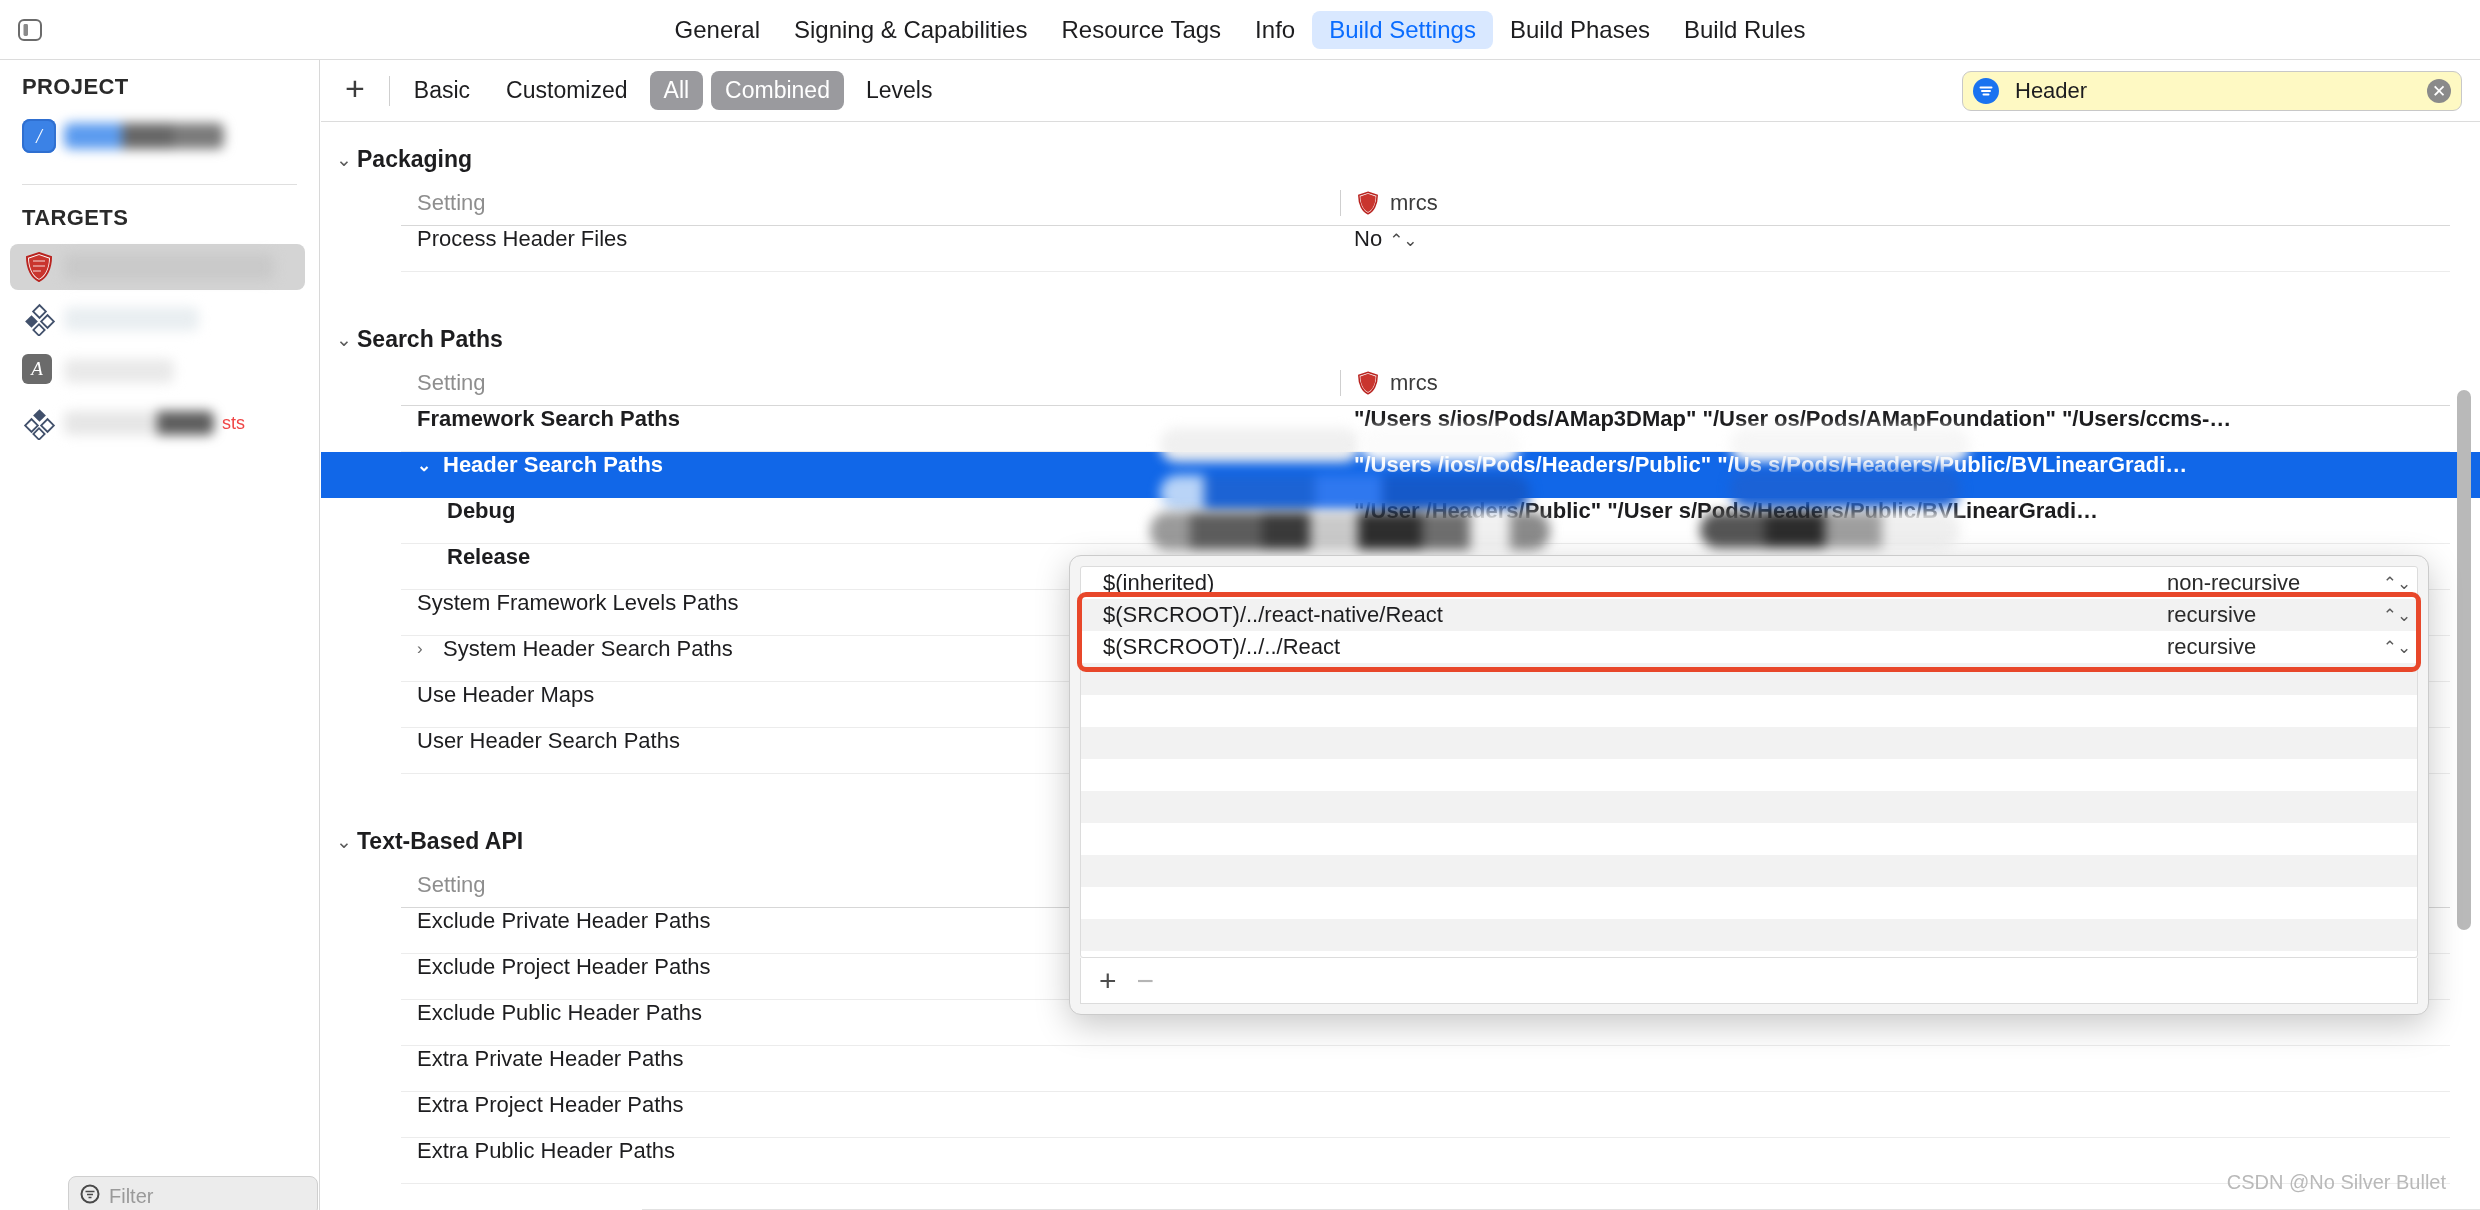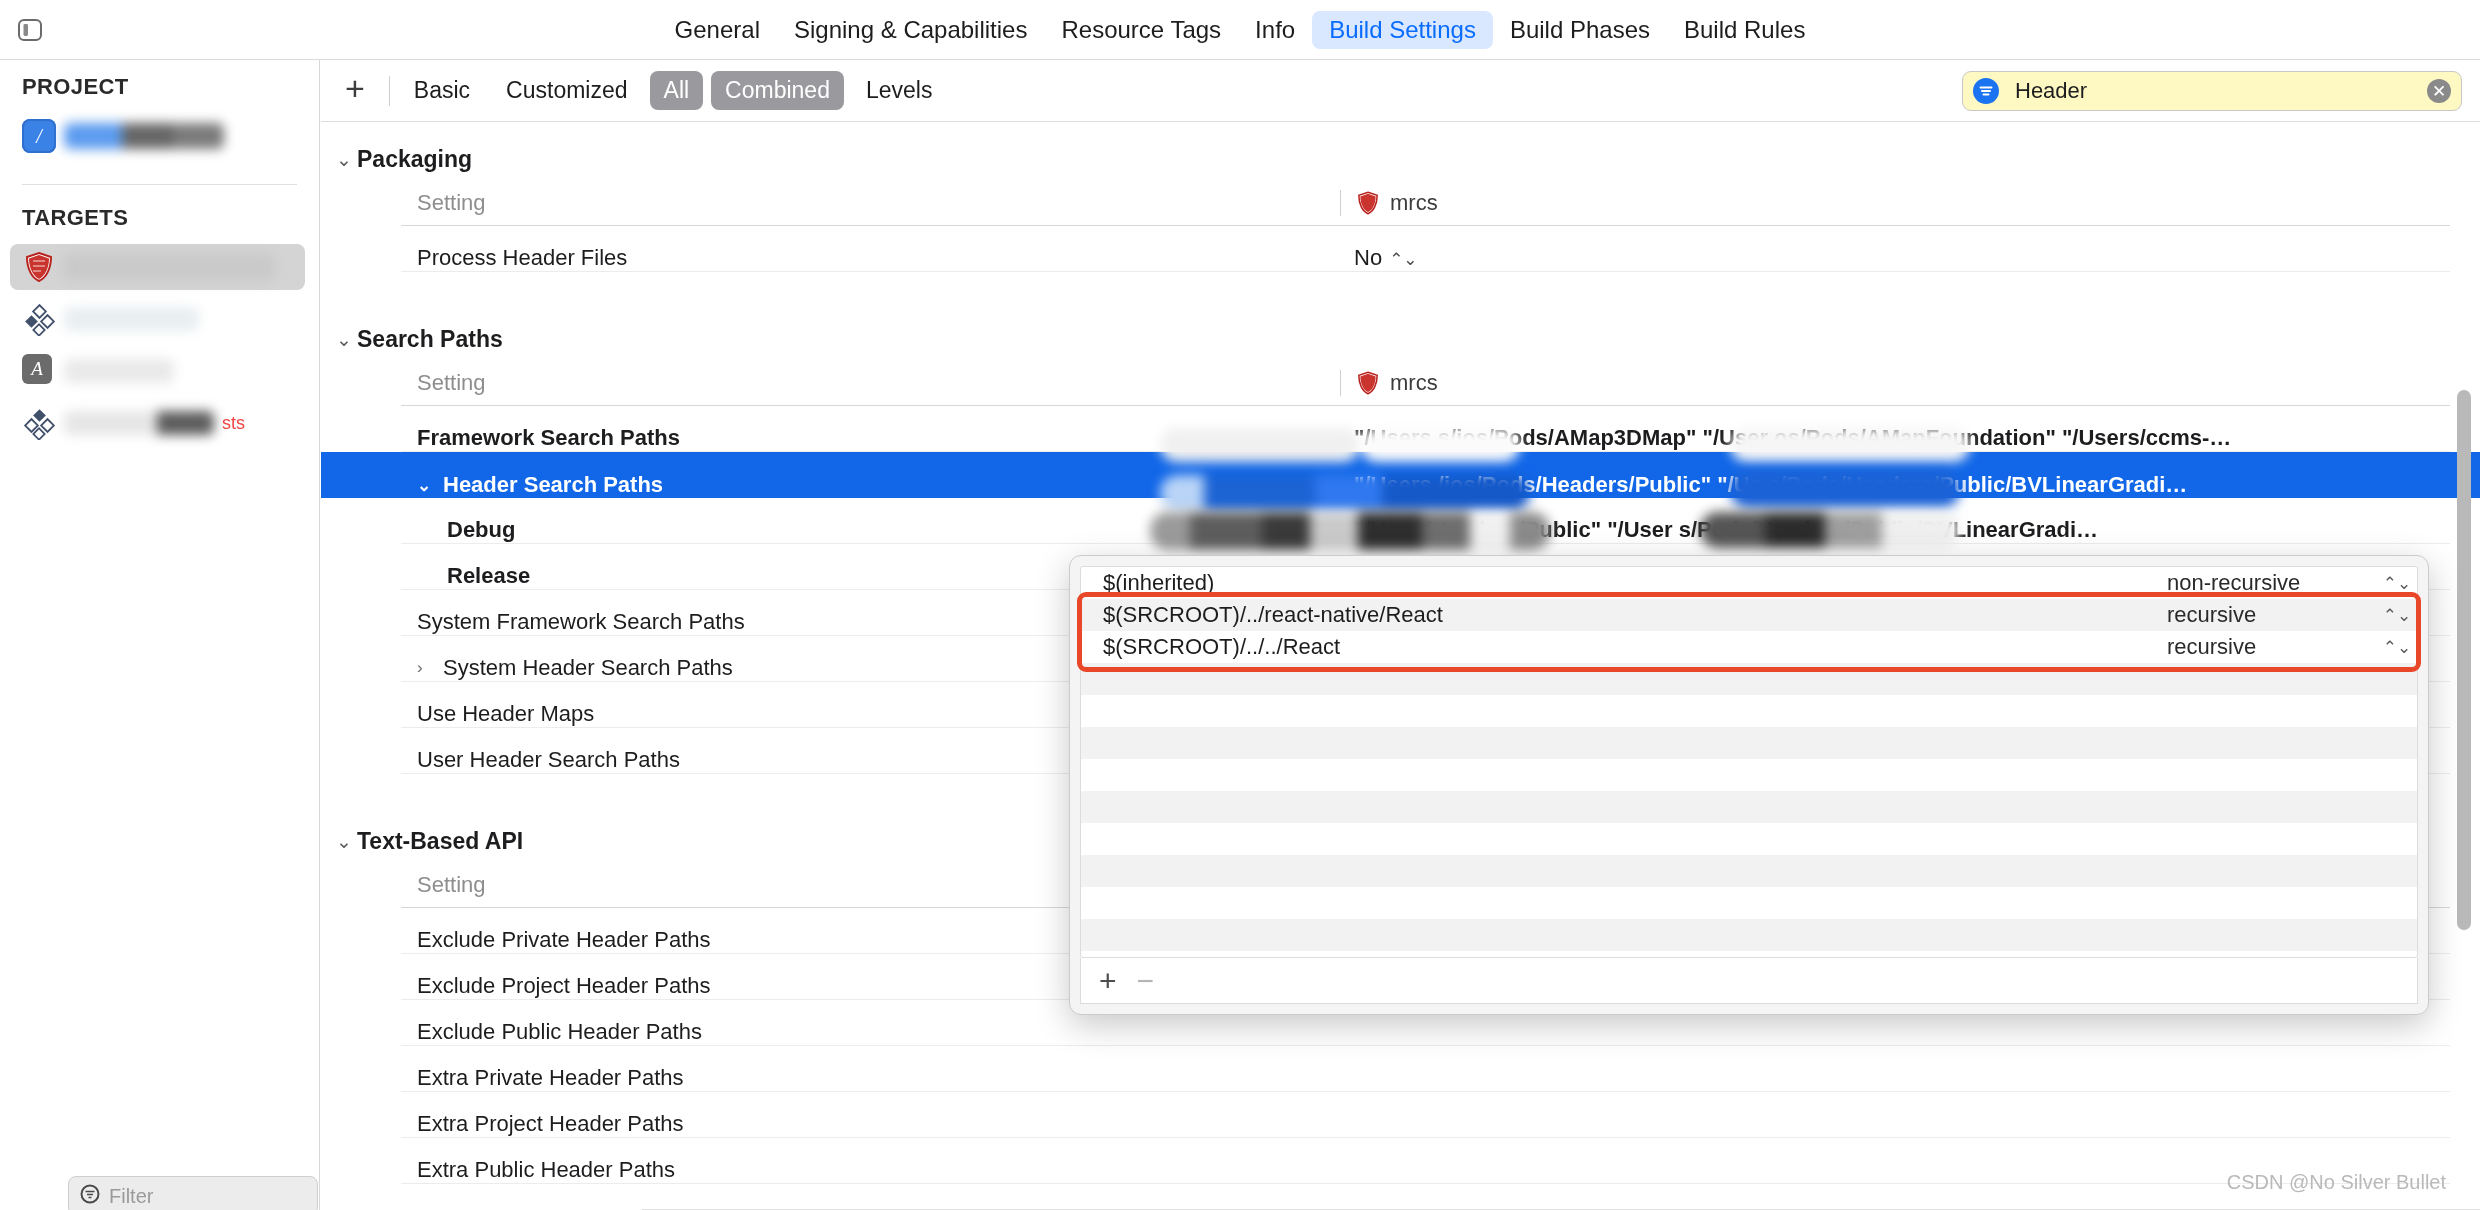--- a/index.html
+++ b/index.html
@@ -96,21 +96,21 @@
   .sec-head { display:flex; align-items:center; height:42px; padding-left:10px; }
   .chev { width:26px; color:#5a5a5a; font-size:19px; text-align:center; }
   .sec-title { font-size:23px; font-weight:bold; color:#1d1d1f; }
 
   .colhead { display:flex; height:46px; align-items:center; border-bottom:1px solid #d7d7d7; margin-left:80px; margin-right:30px;}
   .col-setting { flex:1; font-size:22px; color:#8e8e8e; padding-left:16px; }
   .col-val { width:1110px; font-size:22px; color:#3c3c3c; display:flex; gap:9px;
              border-left:1px solid #cfcfcf; padding-left:14px; }
   .col-val .ic-shield { width:26px;height:26px;}
 
-  .row { display:flex; align-items:flex-end; height:46px; margin-left:80px; margin-right:30px;
+  .row { display:flex; align-items:flex-start; height:46px; margin-left:80px; margin-right:30px;
          border-bottom:1px solid #ececec; position:relative;}
   .row .name { flex:1; font-size:22px; color:#1d1d1f; padding-left:16px; display:flex; align-items:center; gap:8px;}
   .row .name.indent1 { padding-left:46px; }
   .row .name.bold { font-weight:bold; }
   .row .value { width:1110px; font-size:22px; color:#1d1d1f; padding-left:14px;
                 white-space:nowrap; overflow:hidden; text-overflow:ellipsis; font-weight:bold;}
   .row .value.plain { font-weight:normal; }
   .row.sel { background:#1167e8; margin-left:0; margin-right:0; padding-left:80px; padding-right:30px; border-bottom:none;}
   .row.sel .name, .row.sel .value { color:#ffffff; }
   .row .twisty { font-size:17px; color:#6a6a6a; width:18px; display:inline-block; }
@@ -325,21 +325,21 @@
           <div class="name bold indent1">Debug</div>
           <div class="value">"/User                    /Headers/Public" "/User              s/Pods/Headers/Public/BVLinearGradi…</div>
         </div>
 
         <div class="row">
           <div class="name bold indent1">Release</div>
           <div class="value"></div>
         </div>
 
         <div class="row">
-          <div class="name">System Framework Search Paths</div>
+          <div class="name">System Framework Levels Paths</div>
           <div class="value plain"></div>
         </div>
 
         <div class="row">
           <div class="name">
             <span class="twisty">›</span>
             <span>System Header Search Paths</span>
           </div>
           <div class="value plain"></div>
         </div>

